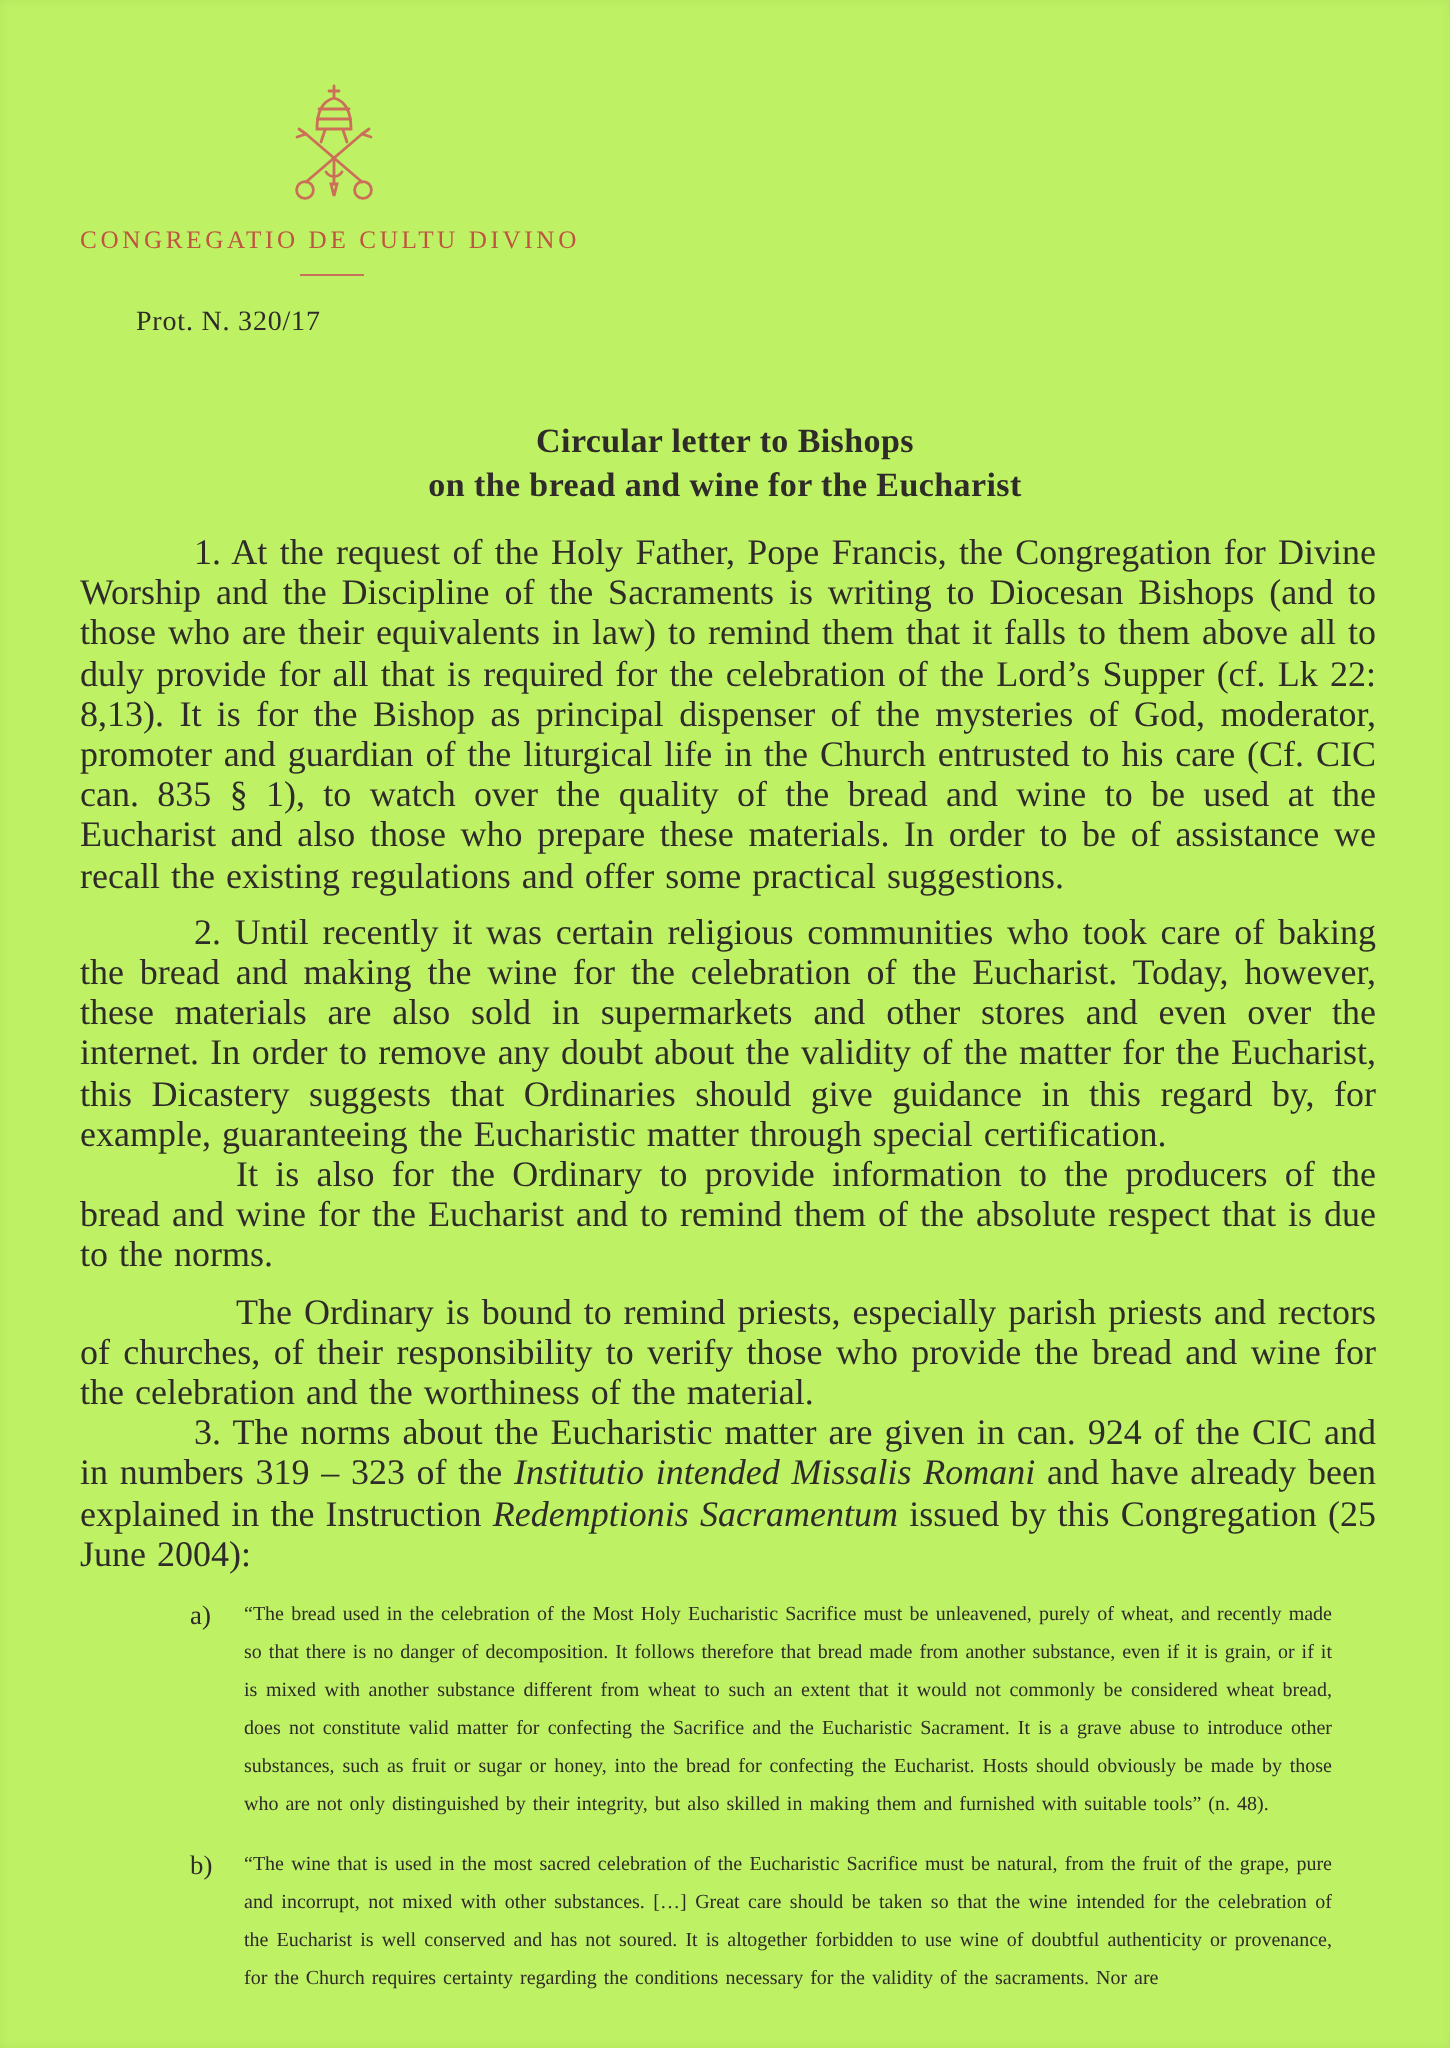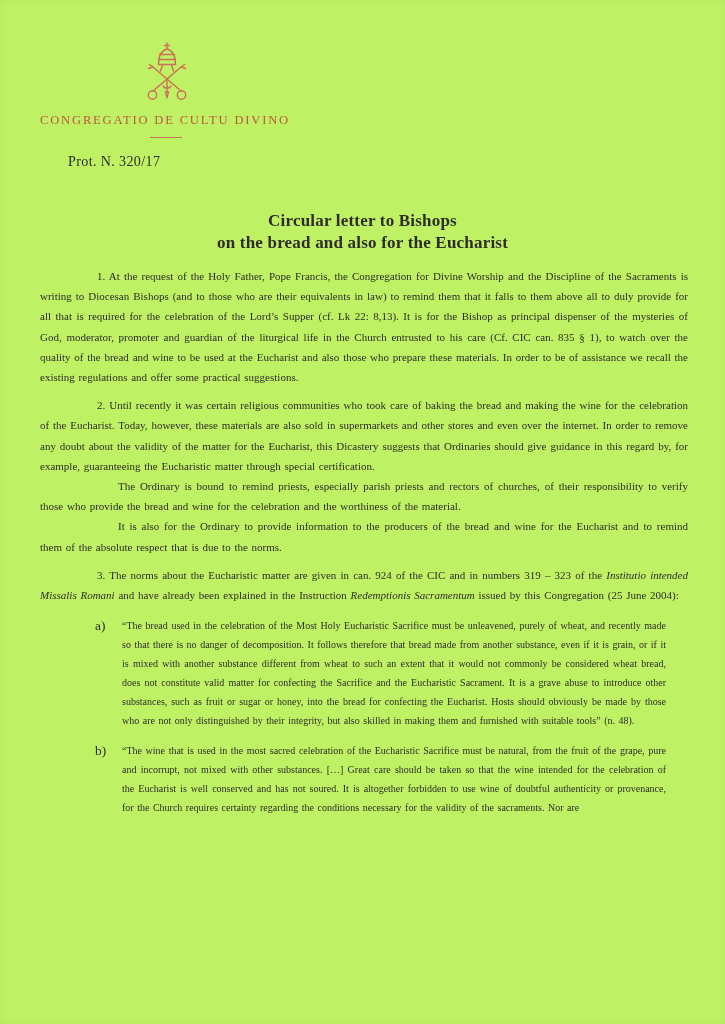--- a/index.html
+++ b/index.html
@@ -63,21 +63,21 @@
     letter-spacing: 0.2px;
   }
   .body-text {
     position: absolute;
     top: 266px;
     left: 40px;
     width: 648px;
   }
   .para {
     margin: 0 0 8px 0;
-    font-size: 11px;
+    font-size: 18px;
     line-height: 20.2px;
     text-align: justify;
     text-indent: 57px;
     word-spacing: 1px;
   }
   .para.sub {
     margin: 0;
     text-indent: 78px;
   }
   .para.pre-list {
@@ -139,29 +139,29 @@
       </svg>
     </div>
     <div class="letterhead-line">CONGREGATIO DE CULTU DIVINO</div>
     <div class="letterhead-rule"></div>
   </div>
 
   <div class="prot">Prot. N. 320/17</div>
 
   <h1 class="title">
     <span>Circular letter to Bishops</span><br>
-    <span>on the bread and also for the Eucharist</span>
+    <span>on the bread and wine for the Eucharist</span>
   </h1>
 
   <div class="body-text">
     <p class="para">1.  At the request of the Holy Father, Pope Francis, the Congregation for Divine Worship and the Discipline of the Sacraments is writing to Diocesan Bishops (and to those who are their equivalents in law) to remind them that it falls to them above all to duly provide for all that is required for the celebration of the Lord’s Supper (cf. Lk 22: 8,13).  It is for the Bishop as principal dispenser of the mysteries of God, moderator, promoter and guardian of the liturgical life in the Church entrusted to his care (Cf. CIC can. 835 § 1), to watch over the quality of the bread and wine to be used at the Eucharist and also those who prepare these materials.  In order to be of assistance we recall the existing regulations and offer some practical suggestions.</p>
 
     <p class="para" style="margin-bottom:0;">2.  Until recently it was certain religious communities who took care of baking the bread and making the wine for the celebration of the Eucharist.  Today, however, these materials are also sold in supermarkets and other stores and even over the internet.  In order to remove any doubt about the validity of the matter for the Eucharist, this Dicastery suggests that Ordinaries should give guidance in this regard by, for example, guaranteeing the Eucharistic matter through special certification.</p>
+    <p class="para sub" style="margin-bottom:8px;">It is also for the Ordinary to provide information to the producers of the bread and wine for the Eucharist and to remind them of the absolute respect that is due to the norms.</p>
     <p class="para sub">The Ordinary is bound to remind priests, especially parish priests and rectors of churches, of their responsibility to verify those who provide the bread and wine for the celebration and the worthiness of the material.</p>
-    <p class="para sub" style="margin-bottom:8px;">It is also for the Ordinary to provide information to the producers of the bread and wine for the Eucharist and to remind them of the absolute respect that is due to the norms.</p>
 
     <p class="para pre-list"><span>3.  The norms about the Eucharistic matter are given in can. 924 of the CIC and in numbers 319 – 323 of the </span><i>Institutio intended Missalis Romani</i><span>  and have already been explained in the Instruction </span><i>Redemptionis Sacramentum</i><span> issued by this Congregation (25 June 2004):</span></p>
 
     <ol class="norm-list">
       <li>
         <span class="marker">a)</span>
         <span class="li-text">“The bread used in the celebration of the Most Holy Eucharistic Sacrifice must be unleavened, purely of wheat, and recently made so that there is no danger of decomposition.  It follows therefore that bread made from another substance, even if it is grain, or if it is mixed with another substance different from wheat to such an extent that it would not commonly be considered wheat bread, does not constitute valid matter for confecting the Sacrifice and the Eucharistic Sacrament.  It is a grave abuse to introduce other substances, such as fruit or sugar or honey, into the bread for confecting the Eucharist. Hosts should obviously be made by those who are not only distinguished by their integrity, but also skilled in making them and furnished with suitable tools” (n. 48).</span>
       </li>
       <li>
         <span class="marker">b)</span>

